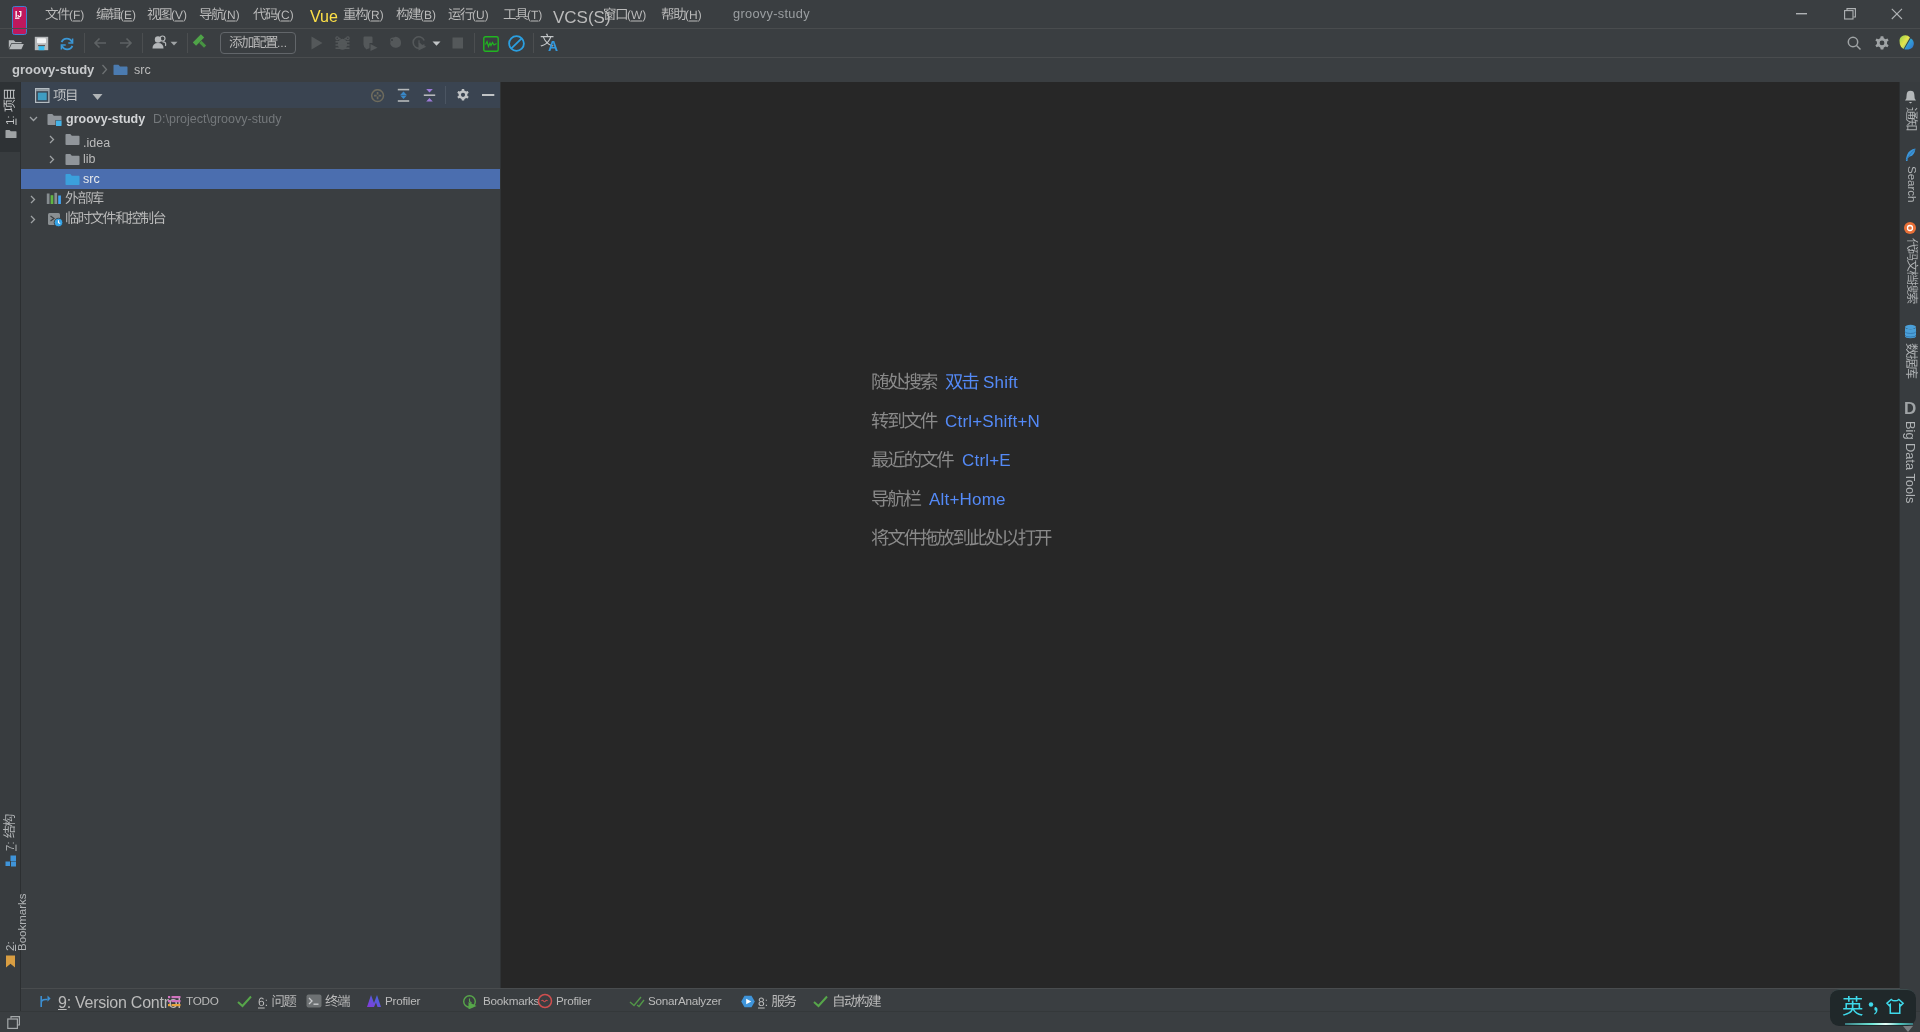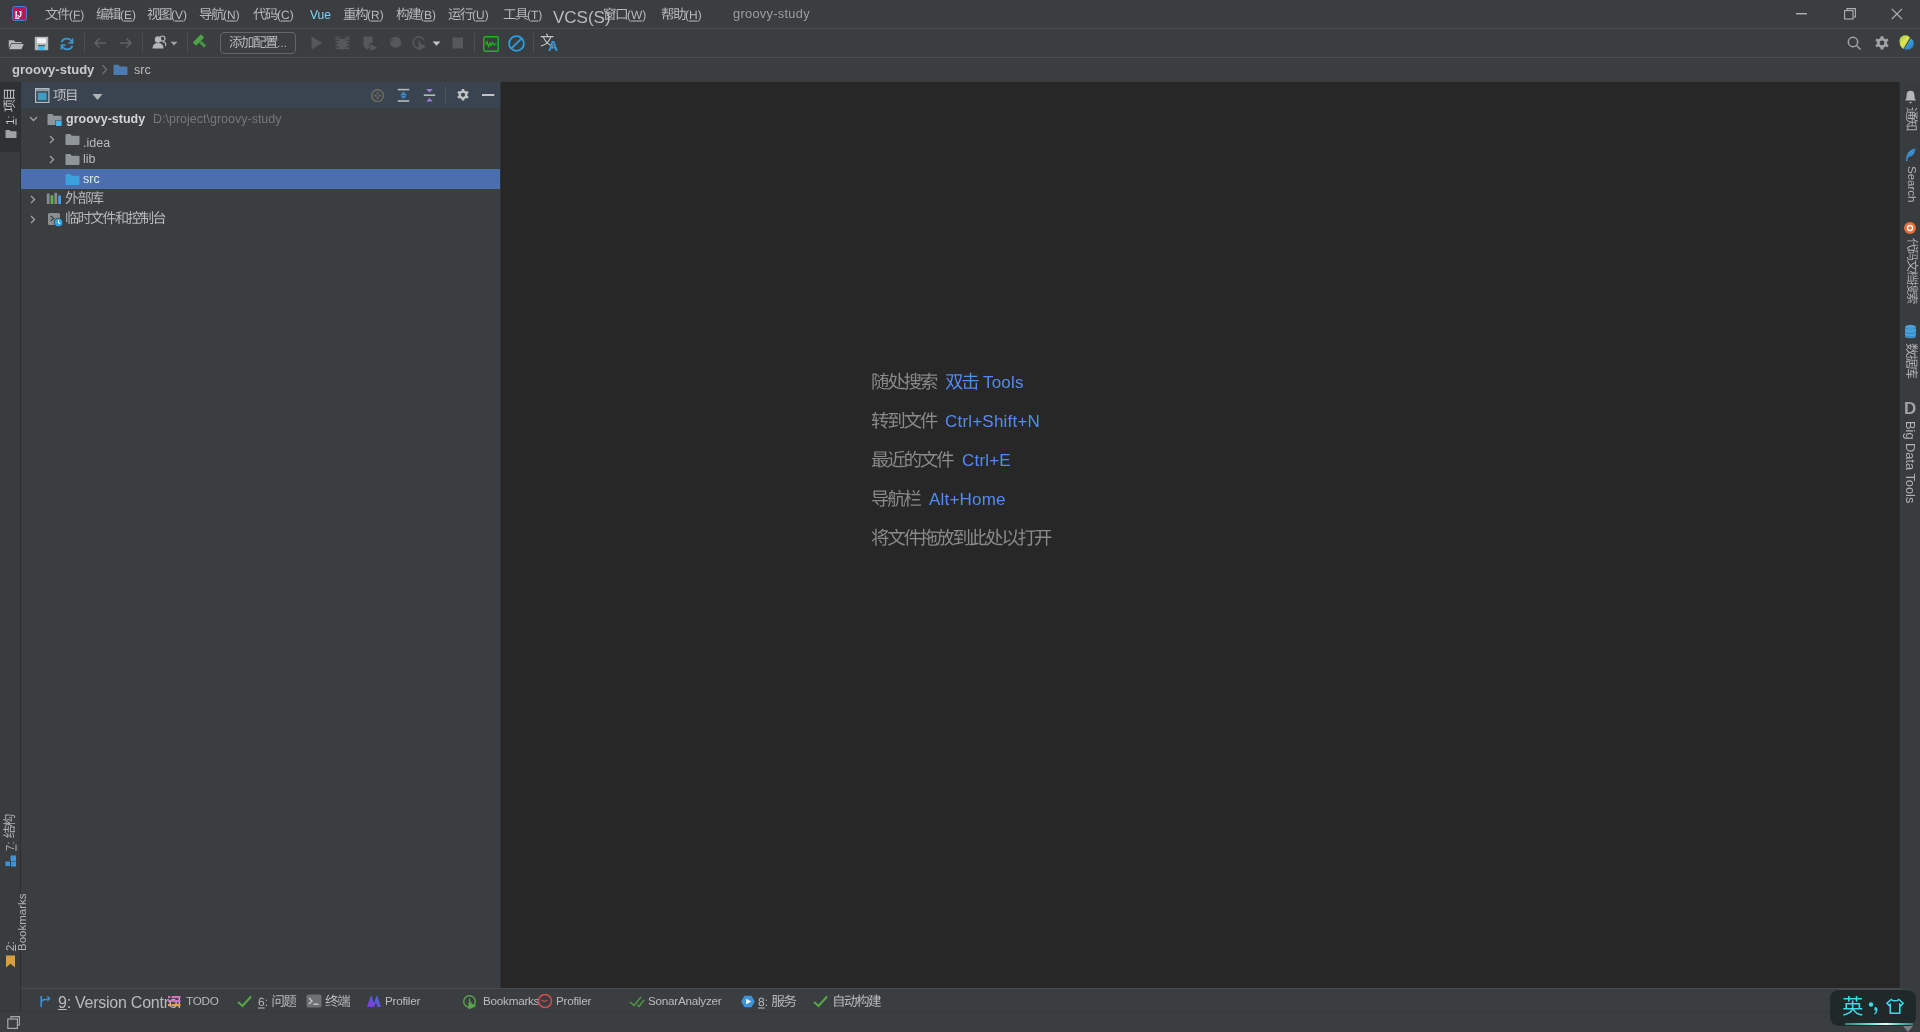--- a/index.html
+++ b/index.html
@@ -1,19 +1,19 @@
 <!DOCTYPE html>
 <html><head><meta charset="utf-8"><style>
 *{margin:0;padding:0;box-sizing:border-box}
 html,body{width:1920px;height:1032px;overflow:hidden}
 body{background:#3a3e41;font-family:"Liberation Sans",sans-serif;position:relative}
 .ab{position:absolute}
 svg{display:block}
 </style></head><body>
-<div class="ab" style="left:12px;top:6px;width:15px;height:15px;background:#be185d;border:1px solid #3e7fd0;border-radius:2.5px">
+<div class="ab" style="left:12px;top:6px;width:15px;height:29px;background:#be185d;border:1px solid #3e7fd0;border-radius:2.5px">
     <svg class="ab" style="left:0;top:0" width="13" height="13">
       <text x="2" y="9.5" font-family="Liberation Sans" font-weight="bold" font-size="8.5" fill="#fff">IJ</text>
       <rect x="2" y="10.5" width="4.5" height="1.3" fill="#fff"></rect>
     </svg>
   </div>
 <div class="ab" style="left:45px;top:7px">
     <svg width="40" height="16" viewBox="0 0 40 16" style="overflow:visible">
       <path transform="translate(0.0,12) scale(0.013560,-0.013560)" d="M423 823C453 774 485 707 497 666L580 693C566 734 531 799 501 847ZM50 664V590H206C265 438 344 307 447 200C337 108 202 40 36 -7C51 -25 75 -60 83 -78C250 -24 389 48 502 146C615 46 751 -28 915 -73C928 -52 950 -20 967 -4C807 36 671 107 560 201C661 304 738 432 796 590H954V664ZM504 253C410 348 336 462 284 590H711C661 455 592 344 504 253Z" fill="#bbbbbb"></path>
       <path transform="translate(12.0,12) scale(0.013560,-0.013560)" d="M317 341V268H604V-80H679V268H953V341H679V562H909V635H679V828H604V635H470C483 680 494 728 504 775L432 790C409 659 367 530 309 447C327 438 359 420 373 409C400 451 425 504 446 562H604V341ZM268 836C214 685 126 535 32 437C45 420 67 381 75 363C107 397 137 437 167 480V-78H239V597C277 667 311 741 339 815Z" fill="#bbbbbb"></path>
       <path transform="translate(24.0,12) scale(0.005859,-0.005859)" d="M127 532Q127 821 218 1051Q308 1281 496 1484H670Q483 1276 396 1042Q308 808 308 530Q308 253 394 20Q481 -213 670 -424H496Q307 -220 217 10Q127 241 127 528Z" fill="#bbbbbb"></path>
@@ -55,21 +55,21 @@
 <div class="ab" style="left:253px;top:7px">
     <svg width="41" height="16" viewBox="0 0 41 16" style="overflow:visible">
       <path transform="translate(0.0,12) scale(0.013560,-0.013560)" d="M715 783C774 733 844 663 877 618L935 658C901 703 829 771 769 819ZM548 826C552 720 559 620 568 528L324 497L335 426L576 456C614 142 694 -67 860 -79C913 -82 953 -30 975 143C960 150 927 168 912 183C902 67 886 8 857 9C750 20 684 200 650 466L955 504L944 575L642 537C632 626 626 724 623 826ZM313 830C247 671 136 518 21 420C34 403 57 365 65 348C111 389 156 439 199 494V-78H276V604C317 668 354 737 384 807Z" fill="#bbbbbb"></path>
       <path transform="translate(12.0,12) scale(0.013560,-0.013560)" d="M410 205V137H792V205ZM491 650C484 551 471 417 458 337H478L863 336C844 117 822 28 796 2C786 -8 776 -10 758 -9C740 -9 695 -9 647 -4C659 -23 666 -52 668 -73C716 -76 762 -76 788 -74C818 -72 837 -65 856 -43C892 -7 915 98 938 368C939 379 940 401 940 401H816C832 525 848 675 856 779L803 785L791 781H443V712H778C770 624 757 502 745 401H537C546 475 556 569 561 645ZM51 787V718H173C145 565 100 423 29 328C41 308 58 266 63 247C82 272 100 299 116 329V-34H181V46H365V479H182C208 554 229 635 245 718H394V787ZM181 411H299V113H181Z" fill="#bbbbbb"></path>
       <path transform="translate(24.0,12) scale(0.005859,-0.005859)" d="M127 532Q127 821 218 1051Q308 1281 496 1484H670Q483 1276 396 1042Q308 808 308 530Q308 253 394 20Q481 -213 670 -424H496Q307 -220 217 10Q127 241 127 528Z" fill="#bbbbbb"></path>
       <path transform="translate(28.0,12) scale(0.005859,-0.005859)" d="M792 1274Q558 1274 428 1124Q298 973 298 711Q298 452 434 294Q569 137 800 137Q1096 137 1245 430L1401 352Q1314 170 1156 75Q999 -20 791 -20Q578 -20 422 68Q267 157 186 322Q104 486 104 711Q104 1048 286 1239Q468 1430 790 1430Q1015 1430 1166 1342Q1317 1254 1388 1081L1207 1021Q1158 1144 1050 1209Q941 1274 792 1274Z" fill="#bbbbbb"></path>
       <rect x="28.0" y="13.5" width="8.7" height="1" fill="#bbbbbb"></rect>
       <path transform="translate(36.7,12) scale(0.005859,-0.005859)" d="M555 528Q555 239 464 9Q374 -221 186 -424H12Q200 -214 287 18Q374 251 374 530Q374 809 286 1042Q199 1275 12 1484H186Q375 1280 465 1050Q555 819 555 532Z" fill="#bbbbbb"></path>
     </svg>
   </div>
-<div class="ab" style="left:310px;top:8px;font-size:12px;color:#7dd3fc">Vue</div>
+<div class="ab" style="left:310px;top:8px;font-size:16px;color:#fde047">Vue</div>
 <div class="ab" style="left:343px;top:7px">
     <svg width="41" height="16" viewBox="0 0 41 16" style="overflow:visible">
       <path transform="translate(0.0,12) scale(0.013560,-0.013560)" d="M159 540V229H459V160H127V100H459V13H52V-48H949V13H534V100H886V160H534V229H848V540H534V601H944V663H534V740C651 749 761 761 847 776L807 834C649 806 366 787 133 781C140 766 148 739 149 722C247 724 354 728 459 734V663H58V601H459V540ZM232 360H459V284H232ZM534 360H772V284H534ZM232 486H459V411H232ZM534 486H772V411H534Z" fill="#bbbbbb"></path>
       <path transform="translate(12.0,12) scale(0.013560,-0.013560)" d="M516 840C484 705 429 572 357 487C375 477 405 453 419 441C453 486 486 543 514 606H862C849 196 834 43 804 8C794 -5 784 -8 766 -7C745 -7 697 -7 644 -2C656 -24 665 -56 667 -77C716 -80 766 -81 797 -77C829 -73 851 -65 871 -37C908 12 922 167 937 637C937 647 938 676 938 676H543C561 723 577 773 590 824ZM632 376C649 340 667 298 682 258L505 227C550 310 594 415 626 517L554 538C527 423 471 297 454 265C437 232 423 208 407 205C415 187 427 152 430 138C449 149 480 157 703 202C712 175 719 150 724 130L784 155C768 216 726 319 687 396ZM199 840V647H50V577H192C160 440 97 281 32 197C46 179 64 146 72 124C119 191 165 300 199 413V-79H271V438C300 387 332 326 347 293L394 348C376 378 297 499 271 530V577H387V647H271V840Z" fill="#bbbbbb"></path>
       <path transform="translate(24.0,12) scale(0.005859,-0.005859)" d="M127 532Q127 821 218 1051Q308 1281 496 1484H670Q483 1276 396 1042Q308 808 308 530Q308 253 394 20Q481 -213 670 -424H496Q307 -220 217 10Q127 241 127 528Z" fill="#bbbbbb"></path>
       <path transform="translate(28.0,12) scale(0.005859,-0.005859)" d="M1164 0 798 585H359V0H168V1409H831Q1069 1409 1198 1302Q1328 1196 1328 1006Q1328 849 1236 742Q1145 635 984 607L1384 0ZM1136 1004Q1136 1127 1052 1192Q969 1256 812 1256H359V736H820Q971 736 1054 806Q1136 877 1136 1004Z" fill="#bbbbbb"></path>
       <rect x="28.0" y="13.5" width="8.7" height="1" fill="#bbbbbb"></rect>
       <path transform="translate(36.7,12) scale(0.005859,-0.005859)" d="M555 528Q555 239 464 9Q374 -221 186 -424H12Q200 -214 287 18Q374 251 374 530Q374 809 286 1042Q199 1275 12 1484H186Q375 1280 465 1050Q555 819 555 532Z" fill="#bbbbbb"></path>
     </svg>
   </div>
@@ -458,21 +458,21 @@
       <path transform="translate(32.6,15.3) scale(0.018419,-0.018419)" d="M166 840V638H46V568H166V354L39 309L59 238L166 279V13C166 0 161 -3 150 -3C138 -4 103 -4 64 -3C74 -24 83 -56 85 -75C144 -76 181 -73 205 -61C229 -48 237 -27 237 13V306L349 350L336 418L237 380V568H339V638H237V840ZM379 290V226H424L416 223C458 156 515 99 584 53C499 16 402 -7 304 -20C317 -36 331 -64 338 -82C449 -64 557 -34 651 12C730 -29 820 -59 917 -78C927 -59 946 -31 962 -16C875 -2 793 21 721 52C803 106 870 178 911 271L866 293L853 290H683V387H915V758H723V696H847V602H727V545H847V449H683V841H614V449H457V544H566V602H457V694C509 710 563 730 607 754L553 804C516 779 450 751 392 732V387H614V290ZM809 226C771 169 717 123 652 87C586 125 531 171 491 226Z" fill="#8a8a8a"></path>
       <path transform="translate(48.9,15.3) scale(0.018419,-0.018419)" d="M633 104C718 58 825 -12 877 -58L938 -14C881 32 773 98 690 141ZM290 136C233 82 143 26 61 -11C78 -23 106 -47 119 -61C198 -20 294 46 358 109ZM194 319C211 326 237 329 421 341C339 302 269 272 237 260C179 236 135 222 102 219C109 200 119 166 122 153C148 162 187 166 479 185V10C479 -2 475 -6 458 -6C443 -8 389 -8 327 -6C339 -26 351 -54 355 -75C428 -75 479 -75 510 -63C543 -52 552 -32 552 8V189L797 204C824 176 848 148 864 126L922 166C879 221 789 304 718 362L665 328C691 306 719 281 746 255L309 232C450 285 592 352 727 434L673 480C629 451 581 424 532 398L309 385C378 419 447 460 510 505L480 528H862V405H936V593H539V686H923V752H539V841H461V752H76V686H461V593H66V405H137V528H434C363 473 274 425 246 411C218 396 193 387 174 385C181 367 191 333 194 319Z" fill="#8a8a8a"></path>
     </svg>
   </div>
 <div class="ab" style="left:945px;top:373px">
     <svg width="33" height="21" viewBox="0 0 33 21" style="overflow:visible">
       <path transform="translate(0.0,15.3) scale(0.018419,-0.018419)" d="M836 691C811 530 764 392 700 281C647 398 612 538 589 691ZM493 763V691H518C547 504 588 340 653 206C583 107 497 33 402 -15C419 -30 442 -60 452 -79C544 -28 625 41 695 131C750 42 820 -30 908 -82C920 -61 944 -33 962 -18C870 31 798 106 742 200C830 339 891 521 919 752L870 766L857 763ZM73 544C137 468 205 378 264 290C204 152 126 46 35 -20C53 -33 78 -61 90 -79C178 -9 254 88 313 214C351 154 383 98 404 51L468 102C441 157 399 226 349 298C398 425 433 576 451 752L403 766L390 763H64V691H371C355 574 330 468 297 373C243 447 184 521 129 586Z" fill="#548af7"></path>
       <path transform="translate(16.3,15.3) scale(0.018419,-0.018419)" d="M148 301V-23H775V-80H852V301H775V50H542V378H937V453H542V610H868V685H542V839H464V685H139V610H464V453H65V378H464V50H227V301Z" fill="#548af7"></path>
     </svg>
   </div>
-<div class="ab" style="left:983px;top:373px;font-size:17px;color:#548af7;letter-spacing:0.2px">Tools</div>
+<div class="ab" style="left:983px;top:373px;font-size:17px;color:#548af7;letter-spacing:0.2px">Shift</div>
 <div class="ab" style="left:871px;top:412px">
     <svg width="66" height="21" viewBox="0 0 66 21" style="overflow:visible">
       <path transform="translate(0.0,15.3) scale(0.018419,-0.018419)" d="M81 332C89 340 120 346 154 346H243V201L40 167L56 94L243 130V-76H315V144L450 171L447 236L315 213V346H418V414H315V567H243V414H145C177 484 208 567 234 653H417V723H255C264 757 272 791 280 825L206 840C200 801 192 762 183 723H46V653H165C142 571 118 503 107 478C89 435 75 402 58 398C67 380 77 346 81 332ZM426 535V464H573C552 394 531 329 513 278H801C766 228 723 168 682 115C647 138 612 160 579 179L531 131C633 70 752 -22 810 -81L860 -23C830 6 787 40 738 76C802 158 871 253 921 327L868 353L856 348H616L650 464H959V535H671L703 653H923V723H722L750 830L675 840L646 723H465V653H627L594 535Z" fill="#8a8a8a"></path>
       <path transform="translate(16.3,15.3) scale(0.018419,-0.018419)" d="M641 754V148H711V754ZM839 824V37C839 20 834 15 817 15C800 14 745 14 686 16C698 -4 710 -38 714 -59C787 -59 840 -57 871 -44C901 -32 912 -10 912 37V824ZM62 42 79 -30C211 -4 401 32 579 67L575 133L365 94V251H565V318H365V425H294V318H97V251H294V82ZM119 439C143 450 180 454 493 484C507 461 519 440 528 422L585 460C556 517 490 608 434 675L379 643C404 613 430 577 454 543L198 521C239 575 280 642 314 708H585V774H71V708H230C198 637 157 573 142 554C125 530 110 513 94 510C103 490 114 455 119 439Z" fill="#8a8a8a"></path>
       <path transform="translate(32.6,15.3) scale(0.018419,-0.018419)" d="M423 823C453 774 485 707 497 666L580 693C566 734 531 799 501 847ZM50 664V590H206C265 438 344 307 447 200C337 108 202 40 36 -7C51 -25 75 -60 83 -78C250 -24 389 48 502 146C615 46 751 -28 915 -73C928 -52 950 -20 967 -4C807 36 671 107 560 201C661 304 738 432 796 590H954V664ZM504 253C410 348 336 462 284 590H711C661 455 592 344 504 253Z" fill="#8a8a8a"></path>
       <path transform="translate(48.9,15.3) scale(0.018419,-0.018419)" d="M317 341V268H604V-80H679V268H953V341H679V562H909V635H679V828H604V635H470C483 680 494 728 504 775L432 790C409 659 367 530 309 447C327 438 359 420 373 409C400 451 425 504 446 562H604V341ZM268 836C214 685 126 535 32 437C45 420 67 381 75 363C107 397 137 437 167 480V-78H239V597C277 667 311 741 339 815Z" fill="#8a8a8a"></path>
     </svg>
   </div>
 <div class="ab" style="left:945px;top:412px;font-size:17px;color:#548af7;letter-spacing:0.2px">Ctrl+Shift+N</div>
 <div class="ab" style="left:871px;top:451px">

